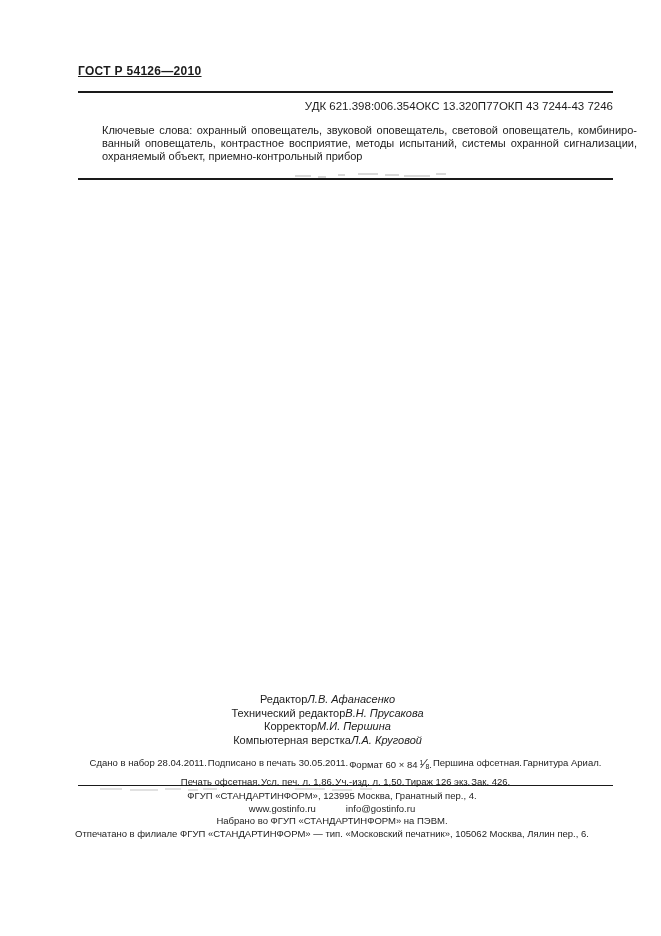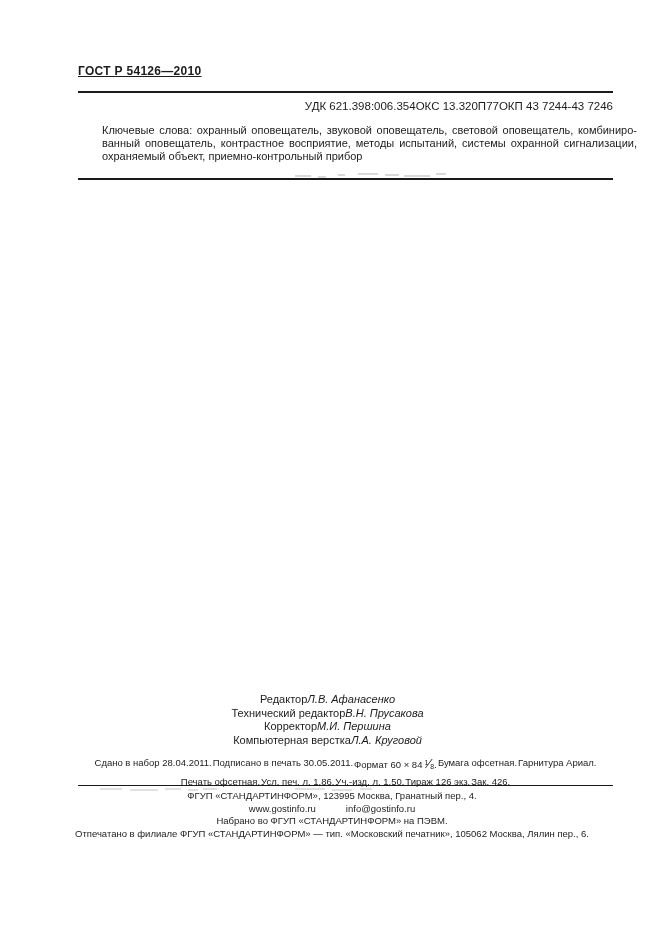--- a/index.html
+++ b/index.html
@@ -132,21 +132,21 @@
     <div>
       <span class="credit-label">Компьютерная верстка</span><span class="credit-name">Л.А. Круговой</span>
     </div>
   </div>
 
   <div class="colophon">
     <div class="colophon-line">
       <span>Сдано в набор 28.04.2011.</span>
       <span>Подписано в печать 30.05.2011.</span>
       <span><span>Формат 60 × 84</span><span class="frac-num">1</span><span class="frac-slash">⁄</span><span class="frac-den">8</span><span>.</span></span>
-      <span>Бумага офсетная.</span>
+      <span>Першина офсетная.</span>
       <span>Гарнитура Ариал.</span>
     </div>
     <div class="colophon-line">
       <span>Печать офсетная.</span>
       <span>Усл. печ. л. 1,86.</span>
       <span>Уч.-изд. л. 1,50.</span>
       <span>Тираж 126 экз.</span>
       <span>Зак. 426.</span>
     </div>
   </div>

